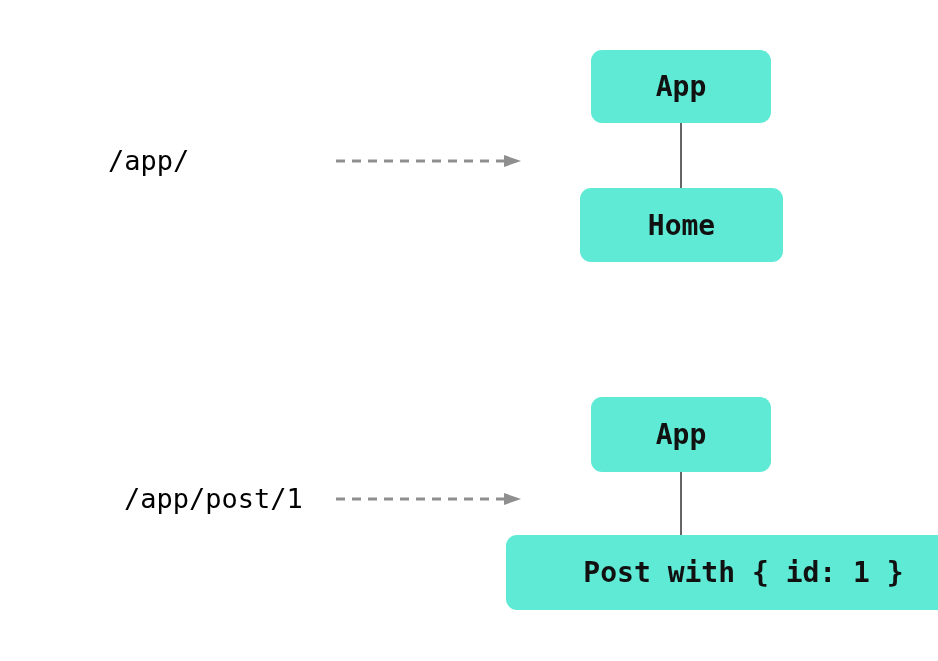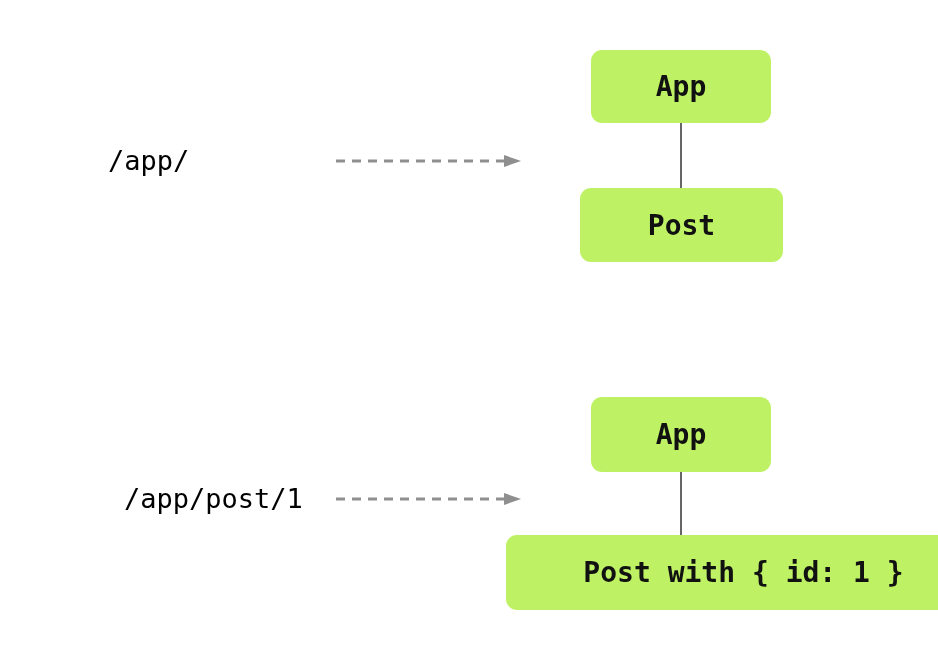--- a/index.html
+++ b/index.html
@@ -18,21 +18,21 @@
   .route-label {
     position: absolute;
     font-size: 27px;
     line-height: 32px;
     color: #000000;
     white-space: nowrap;
     font-family: "DejaVu Sans Mono", monospace;
   }
   .node {
     position: absolute;
-    background: #bef264;
+    background: #5eead4;
     border-radius: 11px;
     display: flex;
     align-items: center;
     justify-content: center;
     font-weight: bold;
     font-size: 28px;
     color: #111111;
     white-space: nowrap;
     font-family: "DejaVu Sans Mono", monospace;
   }
@@ -69,21 +69,21 @@
 
   <svg class="arrow-svg arrow-1" width="190" height="16" viewBox="0 0 190 16">
     <line x1="2" y1="8" x2="170" y2="8" stroke-width="3" stroke-dasharray="9 7" stroke="#8f8f8f"></line>
     <polygon points="170,2 187,8 170,14" fill="#8f8f8f"></polygon>
   </svg>
 
   <div class="node app-1">App</div>
 
   <div class="connector conn-1"></div>
 
-  <div class="node child-1">Post</div>
+  <div class="node child-1">Home</div>
 
   <span class="route-label route-2">/app/post/1</span>
 
   <svg class="arrow-svg arrow-2" width="190" height="16" viewBox="0 0 190 16">
     <line x1="2" y1="8" x2="170" y2="8" stroke-width="3" stroke-dasharray="9 7" stroke="#8f8f8f"></line>
     <polygon points="170,2 187,8 170,14" fill="#8f8f8f"></polygon>
   </svg>
 
   <div class="node app-2">App</div>
 

